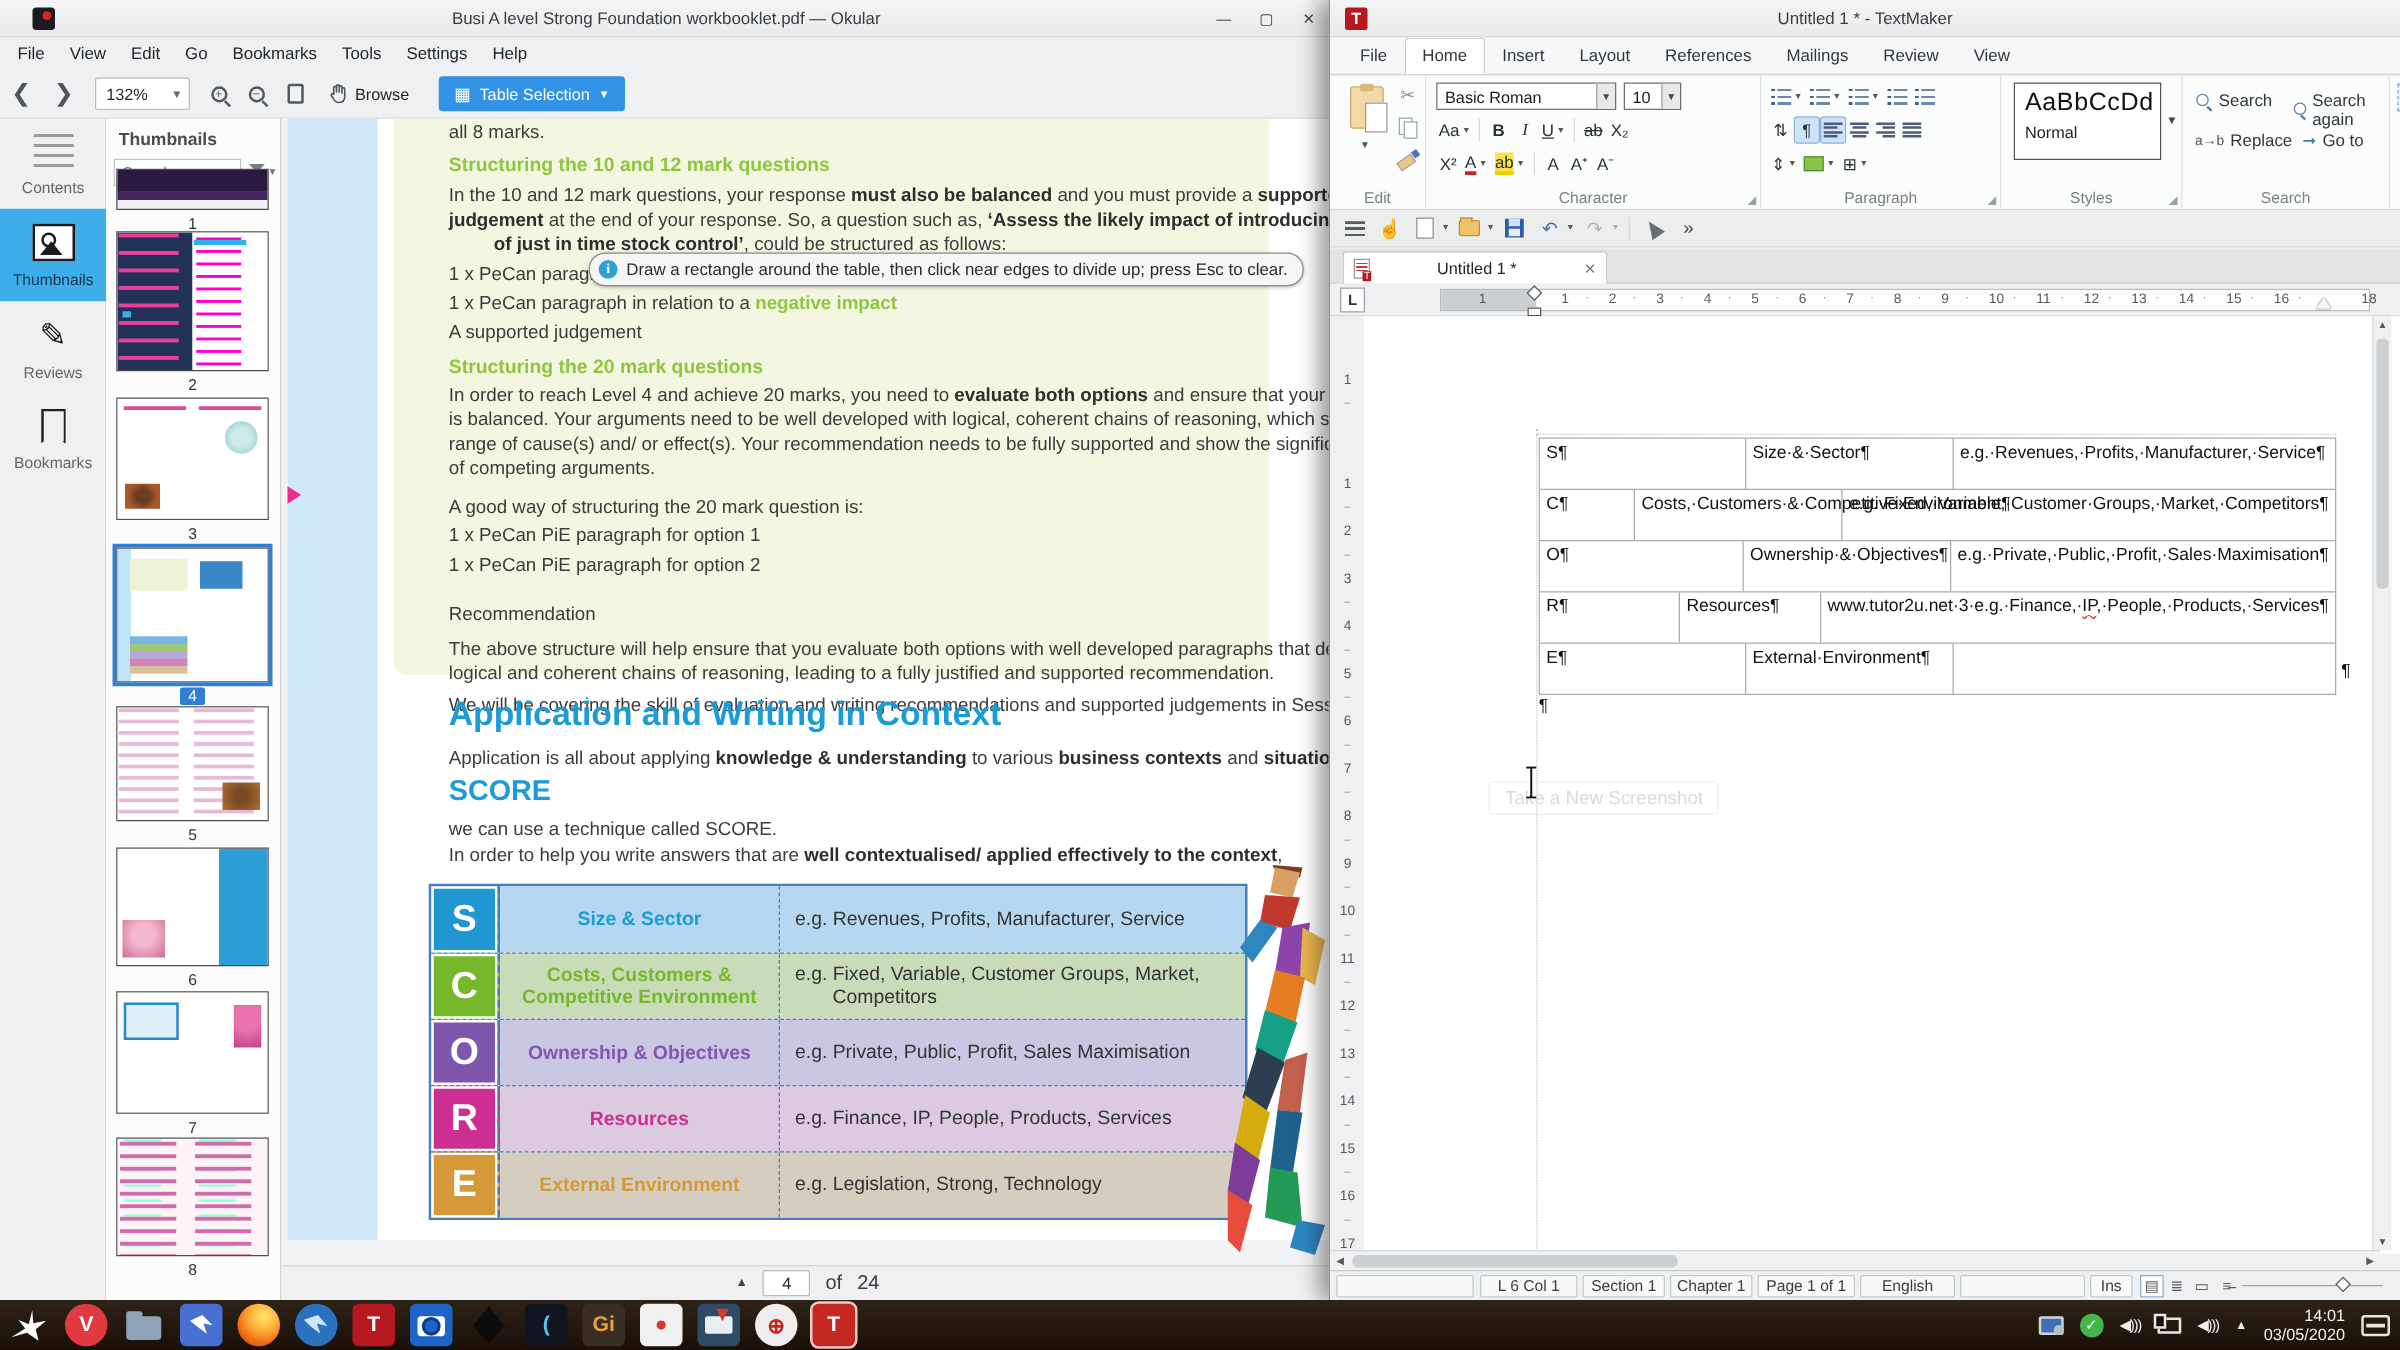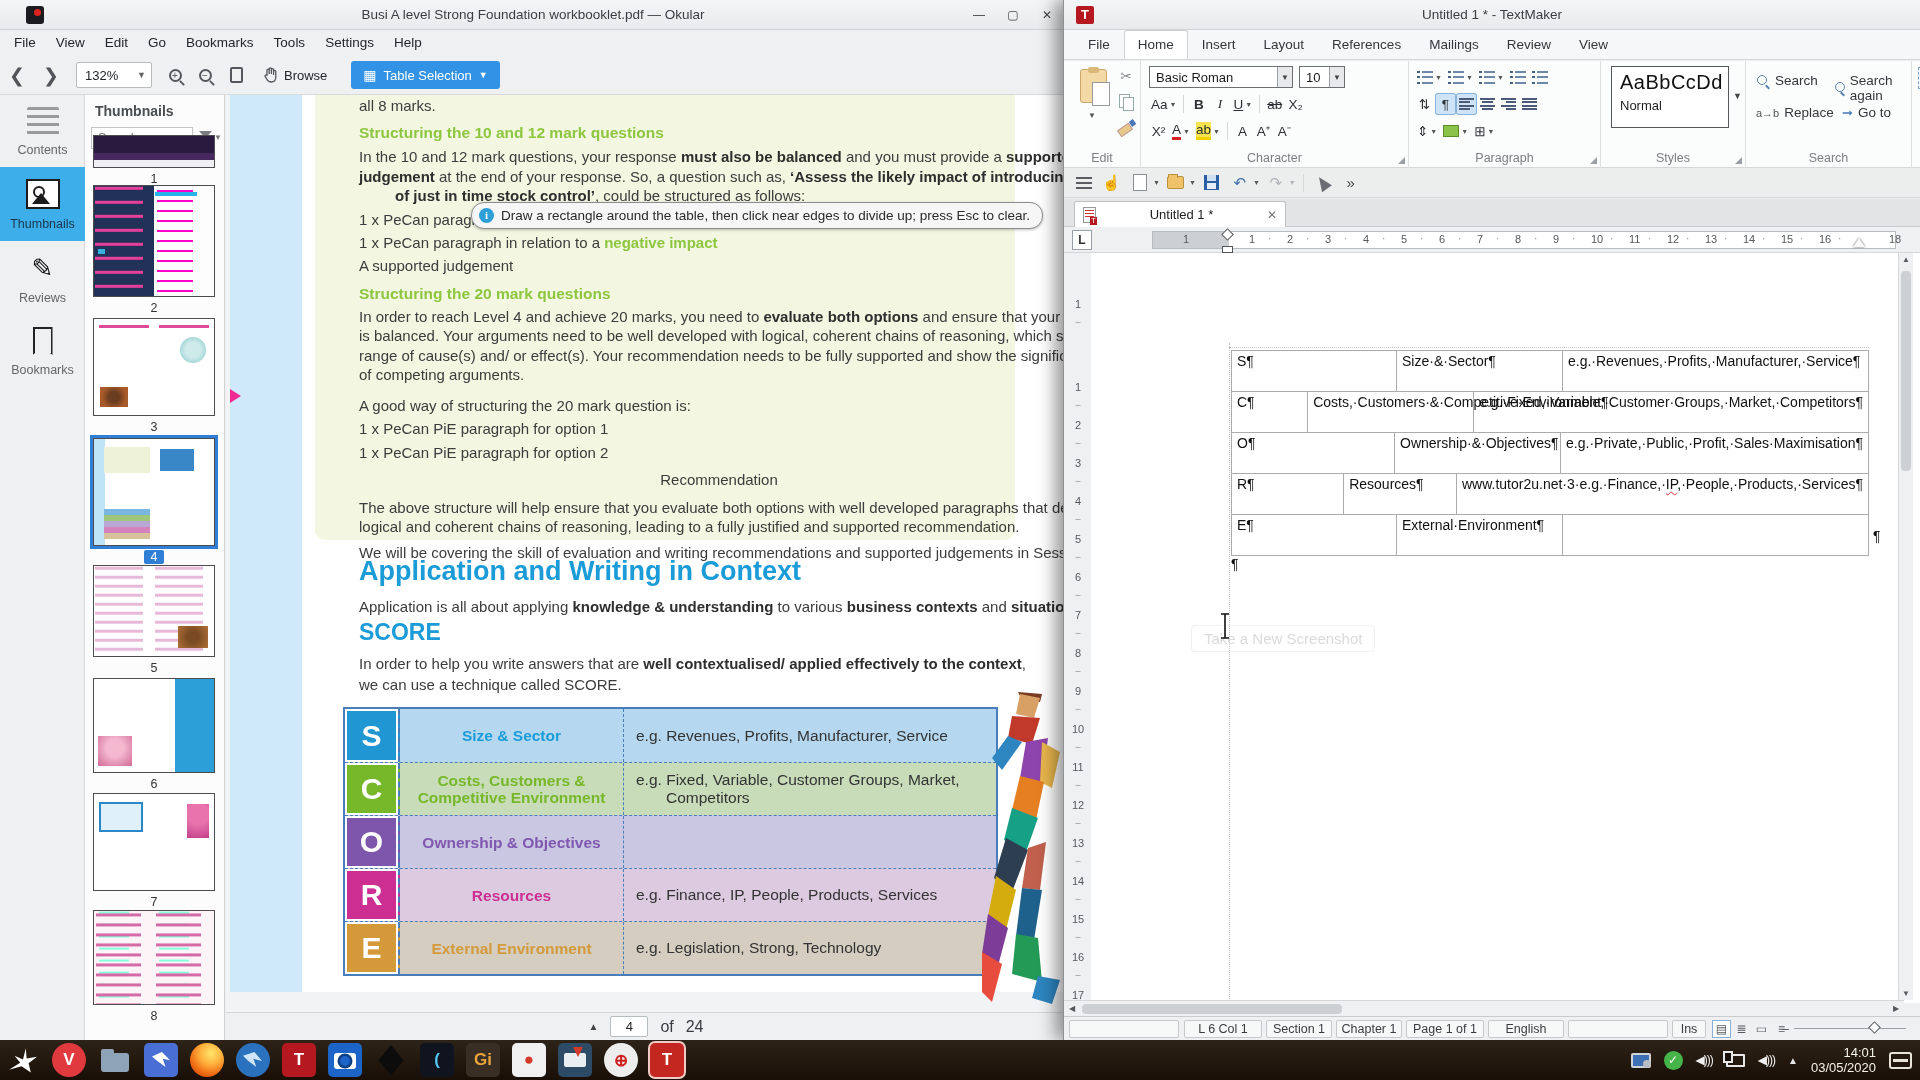--- a/index.html
+++ b/index.html
@@ -385,50 +385,53 @@
             <div class="pl" style="margin-top: 4px;"><span>1 x PeCan paragraph in relation to a </span><span class="g">negative impact</span></div>
             <div class="pl" style="margin-top: 3px;"><span>A supported judgement</span></div>
             <div class="pl h" style="margin-top: 9px;"><span>Structuring the 20 mark questions</span></div>
             <div class="pl" style="margin-top: 3px;"><span>In order to reach Level 4 and achieve 20 marks, you need to </span><span class="b">evaluate both options</span><span> and ensure that your assessment</span></div>
             <div class="pl" style="margin-top: 0px;"><span>is balanced. Your arguments need to be well developed with logical, coherent chains of reasoning, which show a</span></div>
             <div class="pl" style="margin-top: 0px;"><span>range of cause(s) and/ or effect(s). Your recommendation needs to be fully supported and show the significance</span></div>
             <div class="pl" style="margin-top: 0px;"><span>of competing arguments.</span></div>
             <div class="pl" style="margin-top: 11px;"><span>A good way of structuring the 20 mark question is:</span></div>
             <div class="pl" style="margin-top: 4px;"><span>1 x PeCan PiE paragraph for option 1</span></div>
             <div class="pl" style="margin-top: 4px;"><span>1 x PeCan PiE paragraph for option 2</span></div>
-            <div class="pl" style="margin-top: 8px; text-align: center;"><span>Recommendation</span></div>
+            <div class="pl" style="margin-top: 20px;"><span>Recommendation</span></div>
             <div class="pl" style="margin-top: 8px;"><span>The above structure will help ensure that you evaluate both options with well developed paragraphs that demonstrate</span></div>
             <div class="pl" style="margin-top: 0px;"><span>logical and coherent chains of reasoning, leading to a fully justified and supported recommendation.</span></div>
             <div class="pl" style="margin-top: 6px;"><span>We will be covering the skill of evaluation and writing recommendations and supported judgements in Session 3.</span></div>
           </div>
         <div class="pdf-h1">Application and Writing in Context</div>
         <div class="pdf-appline runline" id="pdf-appline"><span>Application is all about applying </span><span class="b">knowledge &amp; understanding</span><span> to various </span><span class="b">business contexts</span><span> and </span><span class="b">situations</span></div>
         <div class="pdf-h2">SCORE</div>
         <div class="pdf-intro">
+          <div class="runline" id="pdf-intro2"><span>we can use a technique called SCORE.</span></div>
           <div class="runline" id="pdf-intro1"><span>In order to help you write answers that are </span><span class="b">well contextualised/ applied effectively to the context</span><span>,</span></div>
-          <div class="runline" id="pdf-intro2"><span>we can use a technique called SCORE.</span></div>
         </div>
         <div id="score-table">
             <div class="srow" style="background: rgb(181, 216, 240);">
               <div class="s-letter" style="background: rgb(32, 150, 210);">S</div>
               <div class="s-label" style="color: rgb(27, 156, 216);">Size &amp; Sector</div>
               <div class="s-ex">
                 <div>e.g. Revenues, Profits, Manufacturer, Service</div>
               </div>
             </div>
             <div class="srow" style="background: rgb(200, 220, 185);">
               <div class="s-letter" style="background: rgb(119, 184, 42);">C</div>
               <div class="s-label" style="color: rgb(119, 184, 42);">Costs, Customers &amp; Competitive Environment</div>
               <div class="s-ex">
                 <div>e.g. Fixed, Variable, Customer Groups, Market, Competitors</div>
               </div>
             </div>
             <div class="srow" style="background: rgb(201, 199, 226);">
               <div class="s-letter" style="background: rgb(126, 87, 172);">O</div>
               <div class="s-label" style="color: rgb(128, 88, 176);">Ownership &amp; Objectives</div>
+              <div class="s-ex">
+                <div>e.g. Private, Public, Profit, Sales Maximisation</div>
+              </div>
             </div>
             <div class="srow" style="background: rgb(220, 202, 224);">
               <div class="s-letter" style="background: rgb(204, 46, 146);">R</div>
               <div class="s-label" style="color: rgb(204, 46, 146);">Resources</div>
               <div class="s-ex">
                 <div>e.g. Finance, IP, People, Products, Services</div>
               </div>
             </div>
             <div class="srow" style="background: rgb(213, 206, 192);">
               <div class="s-letter" style="background: rgb(212, 154, 58);">E</div>

